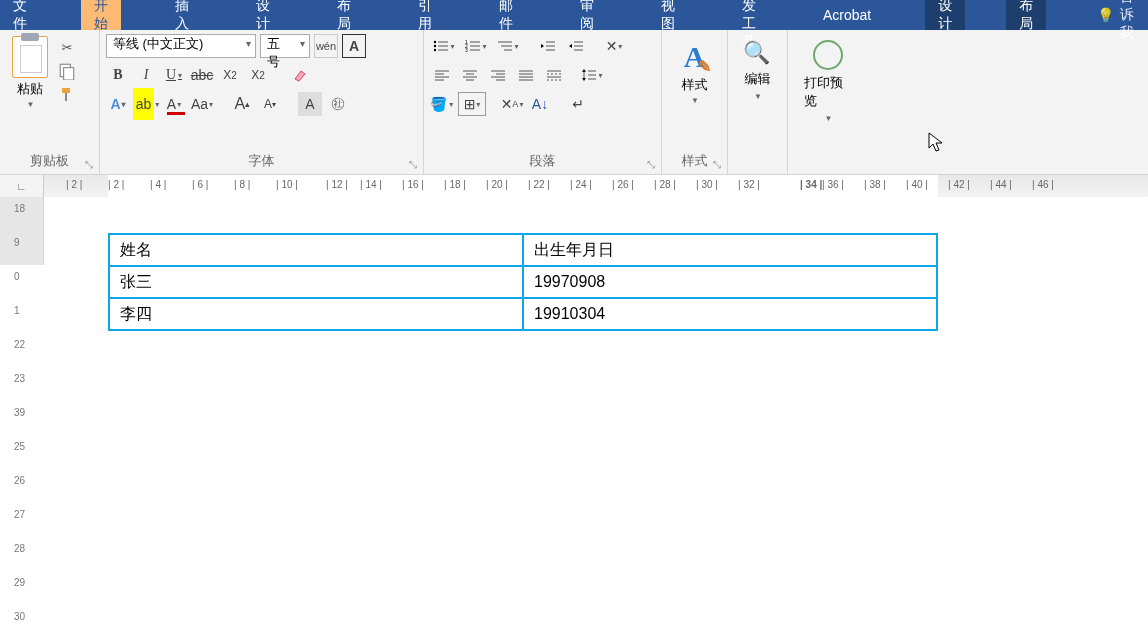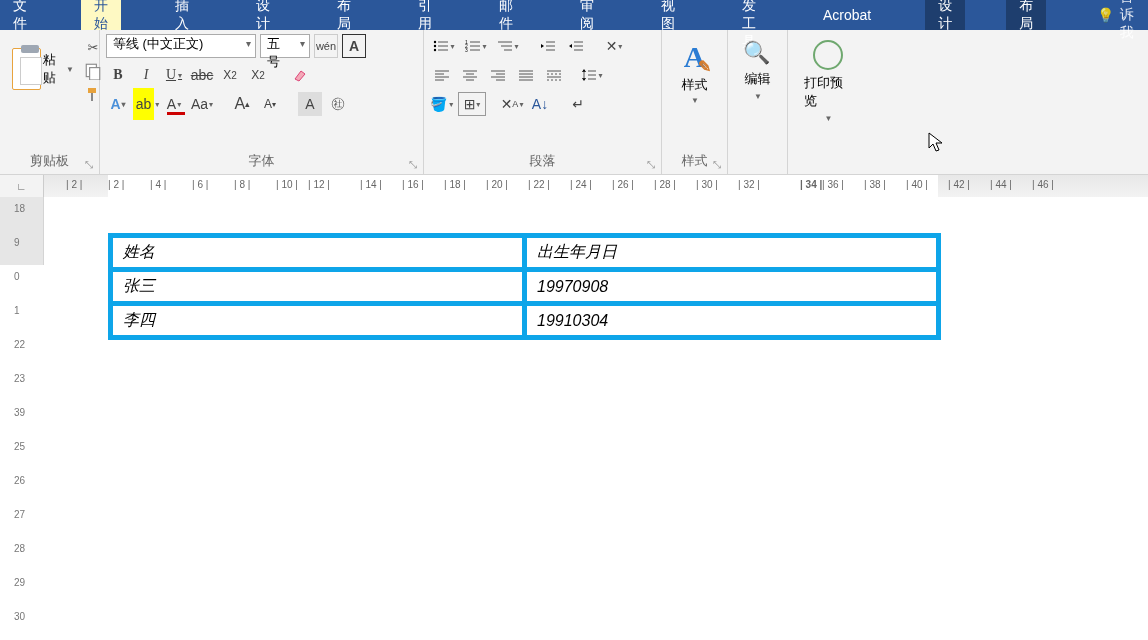--- a/index.html
+++ b/index.html
@@ -1,31 +1,31 @@
 <!DOCTYPE html>
 <html><head>
 <meta charset="utf-8">
 <style>
 * { margin: 0; padding: 0; box-sizing: border-box; font-family: "Microsoft YaHei", sans-serif; }
 body { background: #fff; width: 1148px; height: 640px; overflow: hidden; }
 
 .menubar { background: #2b579a; height: 30px; display: flex; align-items: stretch; color: #fff; font-size: 14px; gap: 41px; }
 .menubar-item { padding: 0 13px; display: flex; align-items: center; cursor: pointer; }
-.menubar-item.active { background: #fef9c3; color: #2b579a; }
+.menubar-item.active { background: #fdba74; color: #2b579a; }
 .menubar-item.dark { background: #1e3e6e; }
 .menubar-tell { display: flex; align-items: center; gap: 5px; padding: 0 10px; opacity: 0.85; }
 .menubar-share { display: flex; align-items: center; gap: 4px; padding: 0 8px; }
 
 .ribbon { background: #f3f3f3; height: 145px; display: flex; border-bottom: 1px solid #d4d4d4; }
 .ribbon-group { border-right: 1px solid #d4d4d4; padding: 4px 6px 2px; display: flex; flex-direction: column; justify-content: space-between; }
 .ribbon-group-label { text-align: center; font-size: 13px; color: #666; padding: 2px 0; position: relative; }
 .ribbon-group-label .launcher { position: absolute; right: 0; bottom: 1px; font-size: 10px; color: #888; }
 
 .clipboard-inner { display: flex; gap: 4px; }
-.paste-big { display: flex; flex-direction: row; align-items: center; gap: 2px; padding: 2px 6px; }
+.paste-big { display: flex; flex-direction: column; align-items: center; gap: 2px; padding: 2px 6px; }
 .paste-icon { width: 36px; height: 42px; background: #fff; border: 1px solid #e8a33d; border-radius: 2px; position: relative; }
 .paste-icon::before { content: ""; position: absolute; top: -4px; left: 8px; width: 18px; height: 8px; background: #9ea7b3; border-radius: 2px; }
 .paste-icon::after { content: ""; position: absolute; top: 8px; left: 7px; width: 20px; height: 26px; background: #fff; border: 1px solid #ccc; }
 .clipboard-side { display: flex; flex-direction: column; gap: 6px; padding-top: 4px; }
 .small-icon { width: 18px; height: 18px; display: flex; align-items: center; justify-content: center; font-size: 13px; color: #555; }
 .scissors { color: #555; }
 .brush { position: relative; }
 .brush svg { width: 16px; height: 16px; }
 
 .font-group-body { flex: 1; display: flex; flex-direction: column; gap: 5px; }
@@ -64,21 +64,21 @@
 .ruler-h .mark { position: absolute; top: 4px; }
 .ruler-h .white { position: absolute; top: 0; height: 22px; background: #fff; }
 
 .doc-area { position: absolute; left: 0; top: 197px; right: 0; bottom: 0; background: #fff; }
 .ruler-v { position: absolute; left: 0; top: 0; width: 44px; bottom: 0; background: #e6e6e6; border-right: 1px solid #d4d4d4; font-size: 10px; color: #777; }
 .ruler-v .vmark { position: absolute; left: 14px; }
 .ruler-v .white { position: absolute; left: 0; width: 44px; background: #fff; }
 .page { position: absolute; left: 44px; right: 0; top: 0; bottom: 0; background: #fff; }
 
 .doc-table { position: absolute; left: 64px; top: 36px; border-collapse: collapse; }
-.doc-table td { border: 5px solid #0ea5e9; padding: 4px 10px; font-size: 16px; width: 414px; height: 32px; font-style: italic; }
+.doc-table td { border: 2px solid #0ea5e9; padding: 4px 10px; font-size: 16px; width: 414px; height: 32px; }
 
 .cursor { position: absolute; left: 928px; top: 132px; font-size: 18px; pointer-events: none; }
 </style>
 </head>
 <body>
 
 <div class="menubar">
   <div class="menubar-item">文件</div>
   <div class="menubar-item active">开始</div>
   <div class="menubar-item">插入</div>
@@ -344,21 +344,21 @@
 <div class="ruler-area">
   <div class="ruler-corner">∟</div>
   <div class="ruler-h">
     <div class="white" style="left:64px;width:830px"></div>
   <span class="mark" style="left: 22px;">| 2 |</span>
       <span class="mark" style="left: 64px;">| 2 |</span>
       <span class="mark" style="left: 106px;">| 4 |</span>
       <span class="mark" style="left: 148px;">| 6 |</span>
       <span class="mark" style="left: 190px;">| 8 |</span>
       <span class="mark" style="left: 232px;">| 10 |</span>
-      <span class="mark" style="left: 264px;">| 12 |</span>
+      <span class="mark" style="left: 282px;">| 12 |</span>
       <span class="mark" style="left: 316px;">| 14 |</span>
       <span class="mark" style="left: 358px;">| 16 |</span>
       <span class="mark" style="left: 400px;">| 18 |</span>
       <span class="mark" style="left: 442px;">| 20 |</span>
       <span class="mark" style="left: 484px;">| 22 |</span>
       <span class="mark" style="left: 526px;">| 24 |</span>
       <span class="mark" style="left: 568px;">| 26 |</span>
       <span class="mark" style="left: 610px;">| 28 |</span>
       <span class="mark" style="left: 652px;">| 30 |</span>
       <span class="mark" style="left: 694px;">| 32 |</span>

